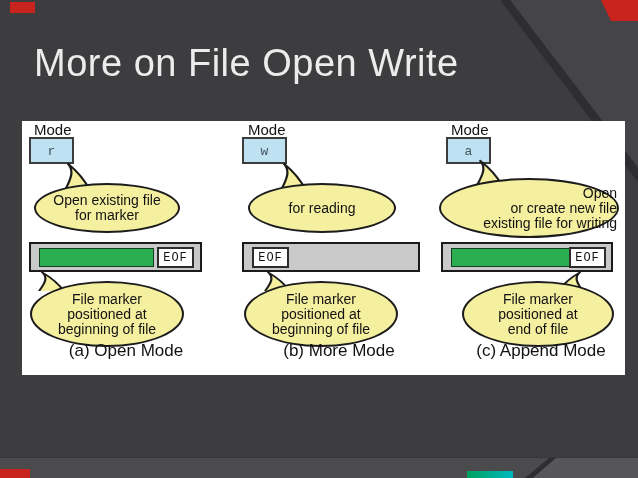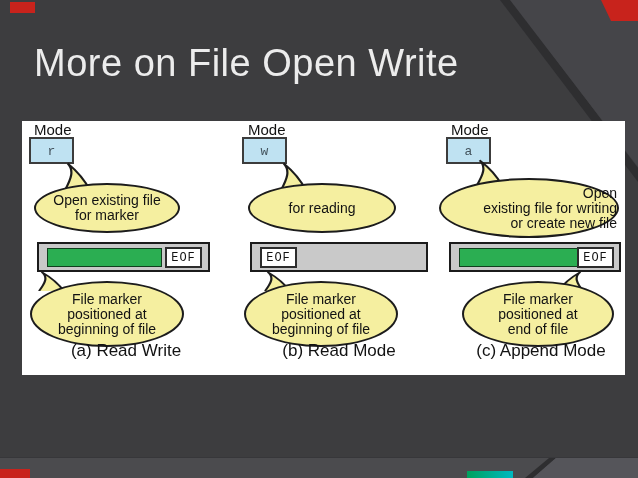--- a/index.html
+++ b/index.html
@@ -65,21 +65,21 @@
   .tail{position:absolute;width:34px;}
   .t-fill{fill:var(--bubble-fill);} .t-stroke{fill:none;stroke:var(--bubble-border);stroke-width:2.6px;}
   .col-a .open-tail{left:36px;top:41px;height:28px;}
   .col-b .open-tail{left:40px;top:41px;height:28px;}
   .col-c .open-tail{left:34px;top:38px;height:26px;}
   .col-a .marker-tail{left:10px;top:150px;height:20px;}
   .col-b .marker-tail{left:24px;top:150px;height:20px;}
   .col-c .marker-tail{left:116px;top:150px;height:20px;transform:scaleX(-1);}
 
   .file-bar{position:absolute;top:121px;height:30px;background:var(--bar-fill);
-    border:2px solid var(--bar-border);margin-left:8px;}
+    border:2px solid var(--bar-border);}
   .col-a .file-bar{left:5px;width:173px;}
   .col-b .file-bar{left:6px;width:178px;}
   .col-c .file-bar{left:3px;width:172px;}
   .green-seg{position:absolute;left:8px;top:4px;height:19px;background:var(--green-fill);
     border:1px solid var(--green-border);}
   .col-a .green-seg{width:115px;} .col-c .green-seg{width:120px;}
   .eof-box{position:absolute;top:3px;width:37px;height:21px;background:var(--eof-fill);
     border:2px solid var(--eof-border);display:flex;align-items:center;justify-content:center;
     font-family:"Liberation Mono",monospace;font-size:12px;letter-spacing:1px;color:var(--text);}
   .col-a .eof-box{right:6px;} .col-b .eof-box{left:8px;} .col-c .eof-box{right:5px;}
@@ -125,21 +125,21 @@
       </div>
       <svg class="tail marker-tail" viewBox="0 0 40 40" preserveAspectRatio="none">
         <path class="t-fill" d="M6,40 C13,24 17,12 9,2 C22,15 30,28 35,40 Z"></path>
         <path class="t-stroke" d="M6,40 C13,24 17,12 9,2 M9,2 C22,15 30,28 35,40"></path>
       </svg>
       <div class="bubble marker-bubble">
         <span>File marker</span>
         <span>positioned at</span>
         <span>beginning of file</span>
       </div>
-      <div class="caption">(a) Read Write</div>
+      <div class="caption">(a) Open Mode</div>
     </div>
 
     <div class="col col-b">
       <div class="mode-label">Mode</div>
       <div class="mode-box">
         <span class="mode-letter">w</span>
       </div>
       <svg class="tail open-tail" viewBox="0 0 40 40" preserveAspectRatio="none">
         <path class="t-fill" d="M6,40 C13,24 17,12 9,2 C22,15 30,28 35,40 Z"></path>
         <path class="t-stroke" d="M6,40 C13,24 17,12 9,2 M9,2 C22,15 30,28 35,40"></path>
@@ -152,36 +152,36 @@
       </div>
       <svg class="tail marker-tail" viewBox="0 0 40 40" preserveAspectRatio="none">
         <path class="t-fill" d="M6,40 C13,24 17,12 9,2 C22,15 30,28 35,40 Z"></path>
         <path class="t-stroke" d="M6,40 C13,24 17,12 9,2 M9,2 C22,15 30,28 35,40"></path>
       </svg>
       <div class="bubble marker-bubble">
         <span>File marker</span>
         <span>positioned at</span>
         <span>beginning of file</span>
       </div>
-      <div class="caption">(b) Read Mode</div>
+      <div class="caption">(b) More Mode</div>
     </div>
 
     <div class="col col-c">
       <div class="mode-label">Mode</div>
       <div class="mode-box">
         <span class="mode-letter">a</span>
       </div>
       <svg class="tail open-tail" viewBox="0 0 40 40" preserveAspectRatio="none">
         <path class="t-fill" d="M6,40 C13,24 17,12 9,2 C22,15 30,28 35,40 Z"></path>
         <path class="t-stroke" d="M6,40 C13,24 17,12 9,2 M9,2 C22,15 30,28 35,40"></path>
       </svg>
       <div class="bubble open-bubble">
         <span>Open</span>
+        <span>or create new file</span>
         <span>existing file for writing</span>
-        <span>or create new file</span>
       </div>
       <div class="file-bar">
         <div class="green-seg"></div>
         <div class="eof-box">EOF</div>
       </div>
       <svg class="tail marker-tail" viewBox="0 0 40 40" preserveAspectRatio="none">
         <path class="t-fill" d="M6,40 C13,24 17,12 9,2 C22,15 30,28 35,40 Z"></path>
         <path class="t-stroke" d="M6,40 C13,24 17,12 9,2 M9,2 C22,15 30,28 35,40"></path>
       </svg>
       <div class="bubble marker-bubble">

